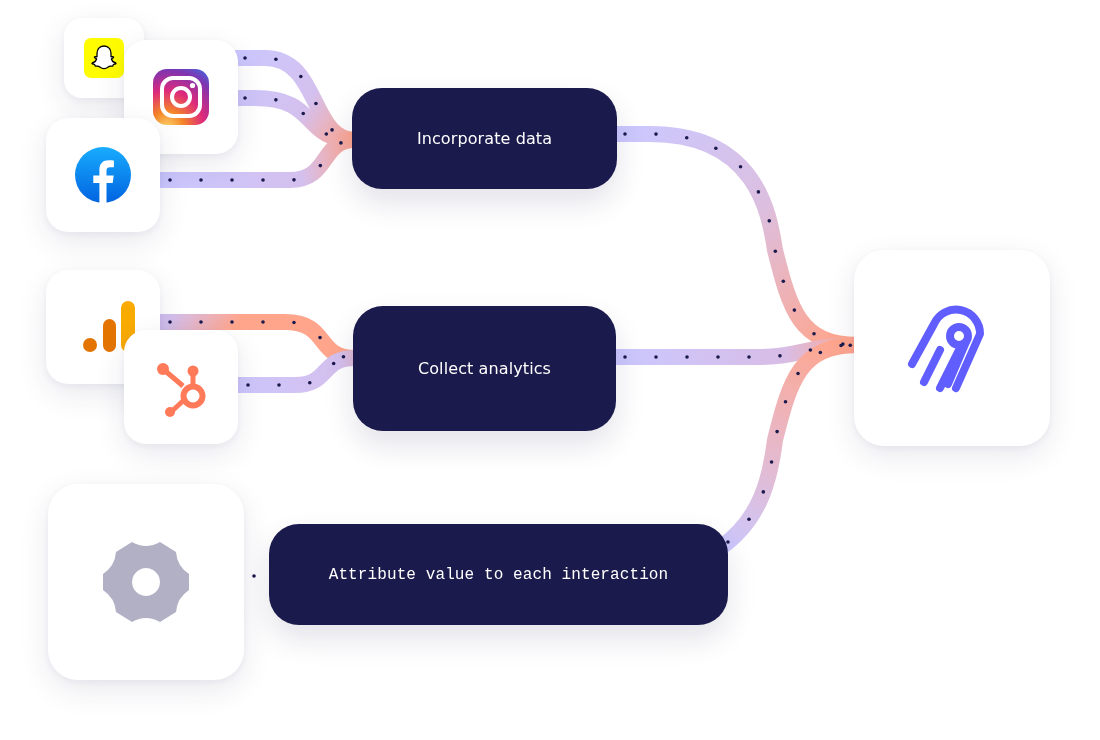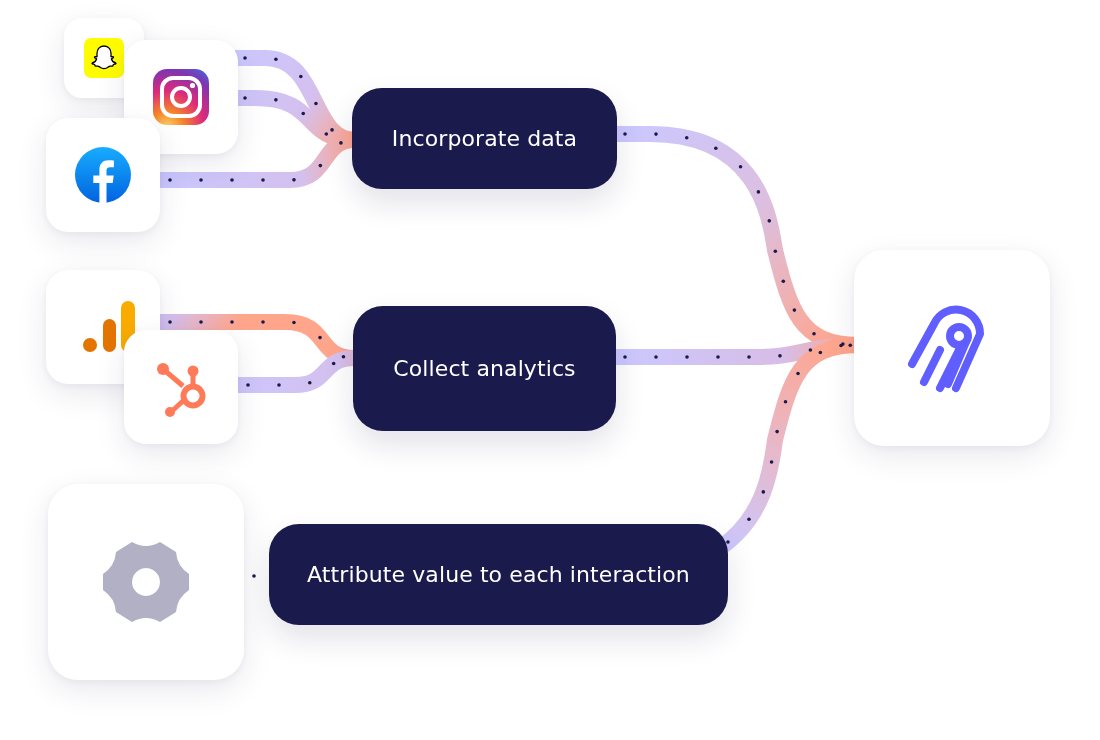--- a/index.html
+++ b/index.html
@@ -1,21 +1,21 @@
 <!DOCTYPE html>
 <html><head>
 <meta charset="utf-8">
 <style>
   html, body { margin:0; padding:0; background:#ffffff; }
   body { width:1100px; height:740px; position:relative; overflow:hidden; font-family:"DejaVu Sans", sans-serif; }
   #flows { position:absolute; left:0; top:0; width:1100px; height:740px; }
   .card { position:absolute; background:#ffffff; border-radius:22px;
           box-shadow: 0 10px 30px rgba(40,40,90,0.10), 0 2px 6px rgba(40,40,90,0.05); display:flex; align-items:center; justify-content:center; }
   .pill { position:absolute; background:#1b1a4d; color:#ffffff; border-radius:30px; display:flex; align-items:center; justify-content:center;
-          font-size:22px; letter-spacing:0.1px; box-shadow: 0 14px 30px rgba(27,26,77,0.12); }
+          font-size:16px; letter-spacing:0.1px; box-shadow: 0 14px 30px rgba(27,26,77,0.12); }
   .pill span { white-space:nowrap; }
 </style>
 </head>
 <body>
 
 <svg id="flows" viewBox="0 0 1100 740">
   <defs>
     <linearGradient id="gH" x1="0" y1="0" x2="1" y2="0">
       <stop offset="0" stop-color="#cbc8ff"></stop>
       <stop offset="0.7" stop-color="#d8bde6"></stop>
@@ -182,21 +182,21 @@
     <path fill="#b1b0c4" fill-rule="evenodd" d="M34 8 Q48 16 62 8 L78 18 Q79 32 91 40 L91 56 Q79 64 78 78 L62 88 Q48 80 34 88 L18 78 Q17 64 5 56 L5 40 Q17 32 18 18 Z M48 34 A14 14 0 1 0 48.01 34 Z"></path>
   </svg>
 </div>
 
 <div class="pill" style="left:352px;top:88px;width:265px;height:101px;">
   <span>Incorporate data</span>
 </div>
 <div class="pill" style="left:353px;top:306px;width:263px;height:125px;">
   <span>Collect analytics</span>
 </div>
-<div class="pill" style="left:269px;top:524px;width:459px;height:101px;">
+<div class="pill" style="left:269px;top:524px;width:459px;height:101px;font-family:Liberation Mono, monospace;">
   <span>Attribute value to each interaction</span>
 </div>
 
 <div class="card" style="left:854px;top:250px;width:196px;height:196px;border-radius:30px;">
   <svg width="96" height="96" viewBox="0 0 96 96">
     <g fill="none" stroke="#615eff" stroke-width="8" stroke-linecap="round" stroke-linejoin="round">
       <path d="M8 64 L30 24 A24 24 0 0 1 76 34 L52 88"></path>
       <path d="M20 82 L36 50"></path>
       <path d="M36 88 L55 50"></path>
       <circle cx="55" cy="36" r="9"></circle>

